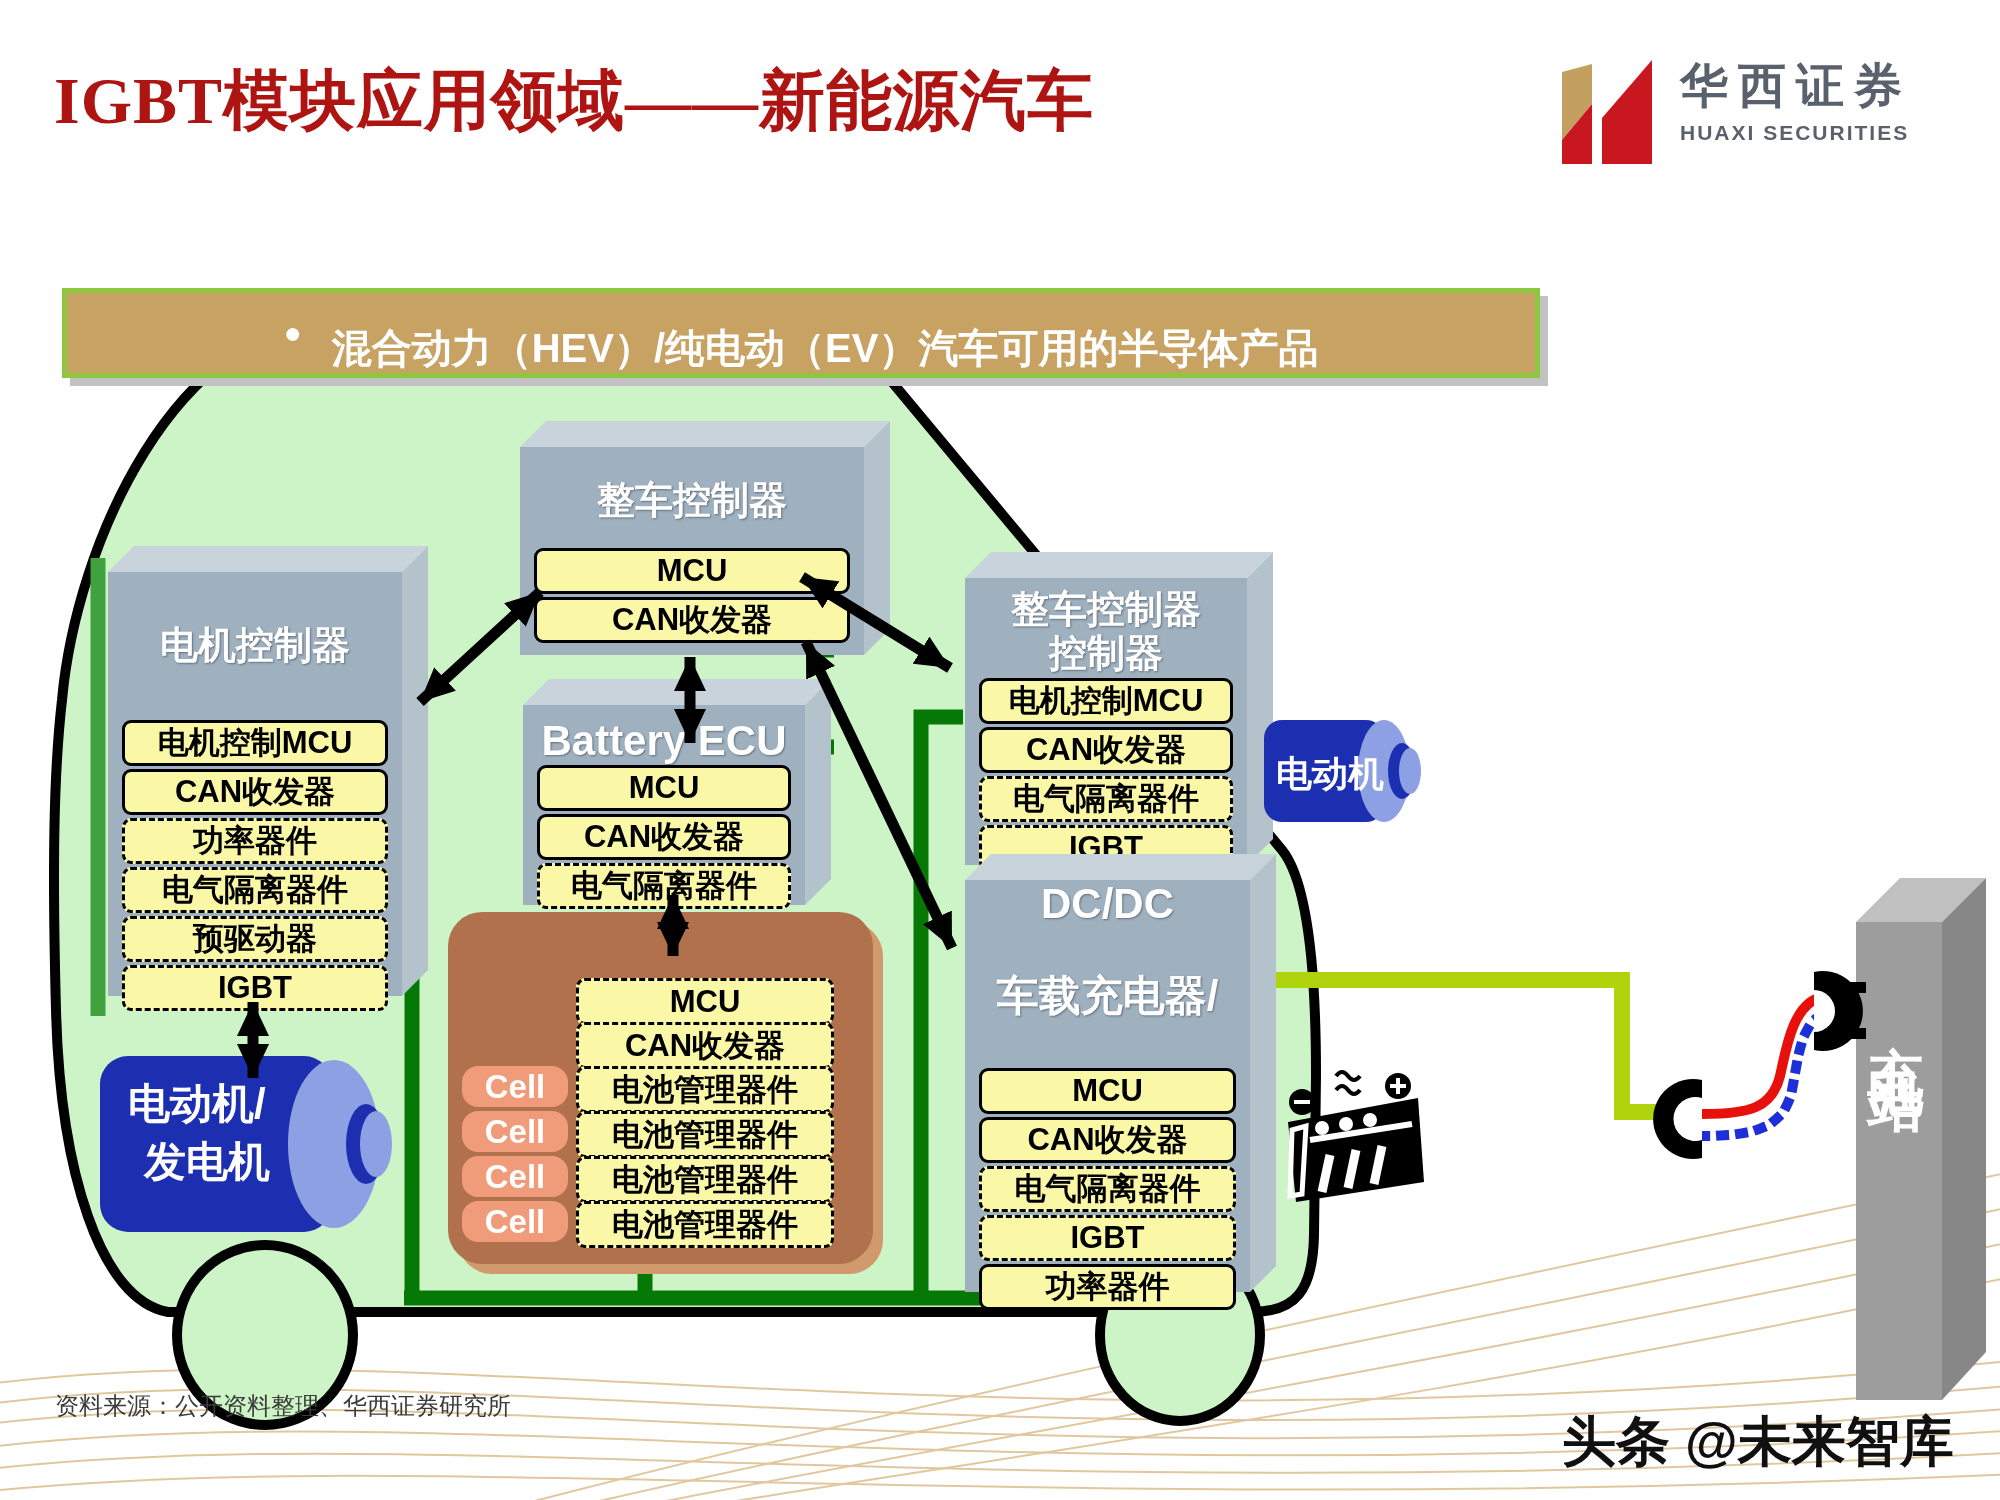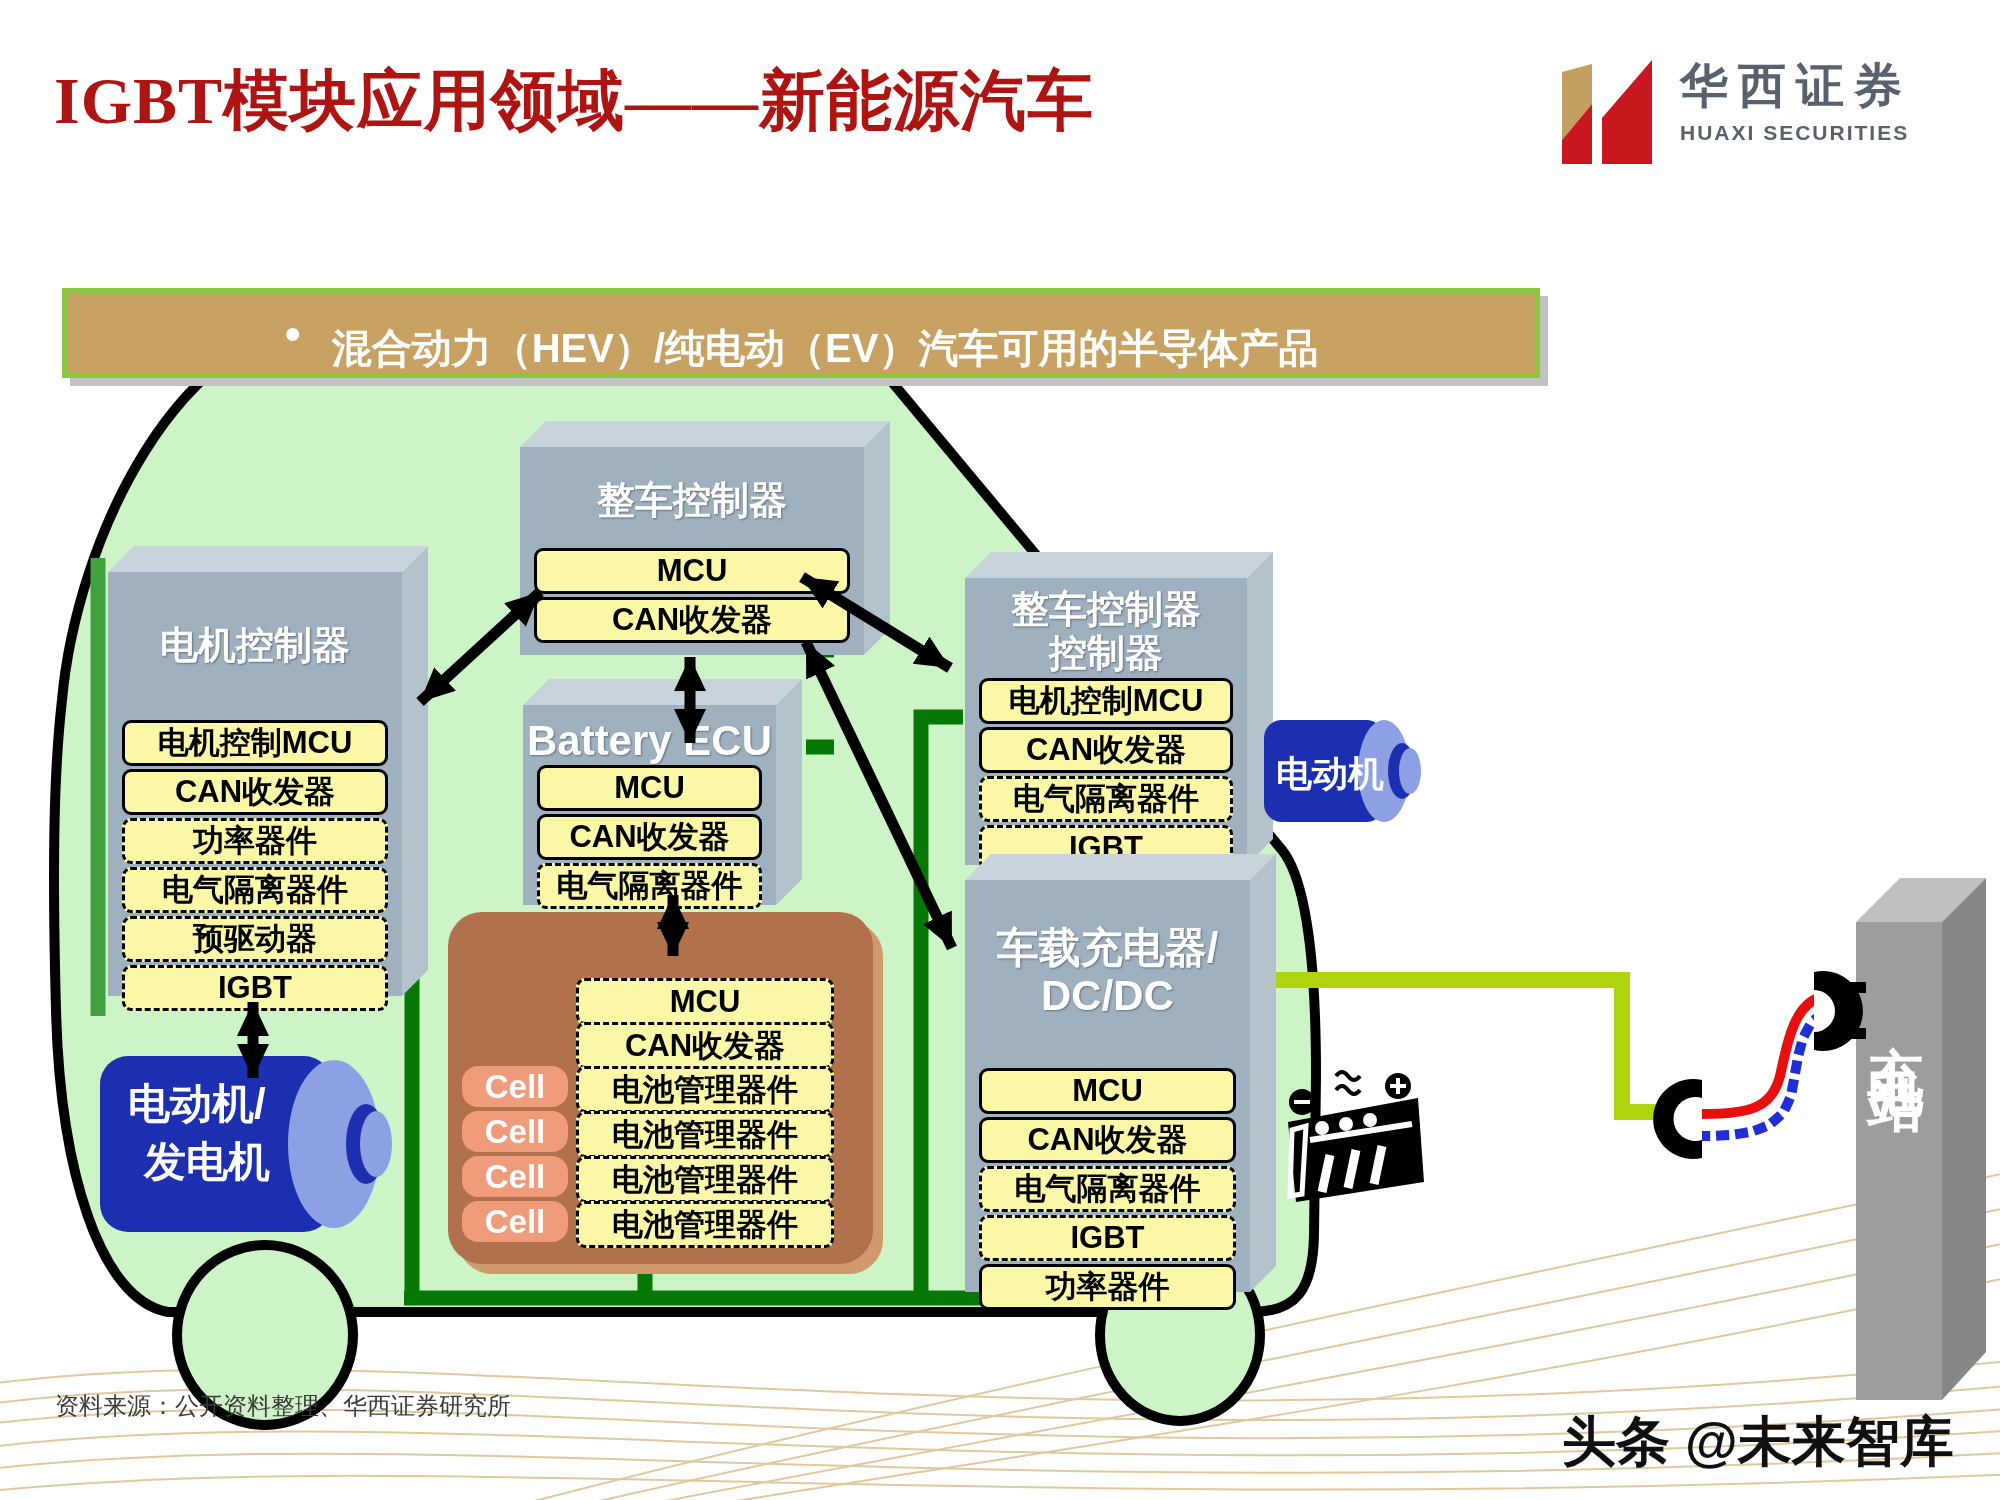--- a/index.html
+++ b/index.html
@@ -158,21 +158,21 @@
   <div class="rows" style="top:148px;">
     <div class="row">电机控制MCU</div>
     <div class="row">CAN收发器</div>
     <div class="row dashed">功率器件</div>
     <div class="row dashed">电气隔离器件</div>
     <div class="row dashed">预驱动器</div>
     <div class="row dashed">IGBT</div>
   </div>
 </div>
 
-<div class="gbox" style="left:523px;top:705px;width:253px;height:200px;">
+<div class="gbox" style="left:523px;top:705px;width:282px;height:200px;">
   <div class="ftop"></div>
   <div class="fside"></div>
   <div class="gtitle" style="margin-top:12px;font-size:42px;">Battery ECU</div>
   <div class="rows" style="top:60px;">
     <div class="row">MCU</div>
     <div class="row">CAN收发器</div>
     <div class="row dashed">电气隔离器件</div>
   </div>
 </div>
 
@@ -185,22 +185,22 @@
     <div class="row">电机控制MCU</div>
     <div class="row">CAN收发器</div>
     <div class="row dashed">电气隔离器件</div>
     <div class="row dashed">IGBT</div>
   </div>
 </div>
 
 <div class="gbox" style="left:965px;top:880px;width:285px;height:412px;">
   <div class="ftop"></div>
   <div class="fside"></div>
+  <div class="gtitle" style="font-size:42px;">DC/DC</div>
   <div class="gtitle" style="margin-top:44px;font-size:42px;">车载充电器/</div>
-  <div class="gtitle" style="font-size:42px;">DC/DC</div>
   <div class="rows" style="top:188px;">
     <div class="row">MCU</div>
     <div class="row">CAN收发器</div>
     <div class="row dashed">电气隔离器件</div>
     <div class="row dashed">IGBT</div>
     <div class="row">功率器件</div>
   </div>
 </div>
 
 <div class="abs pack">

